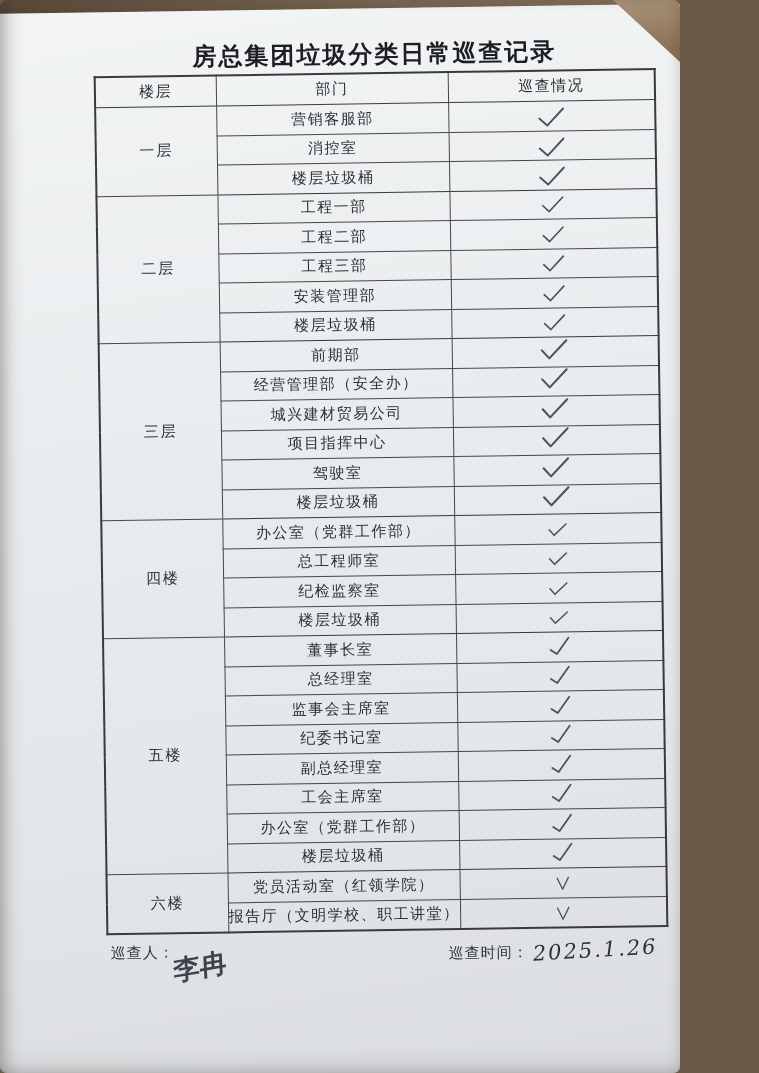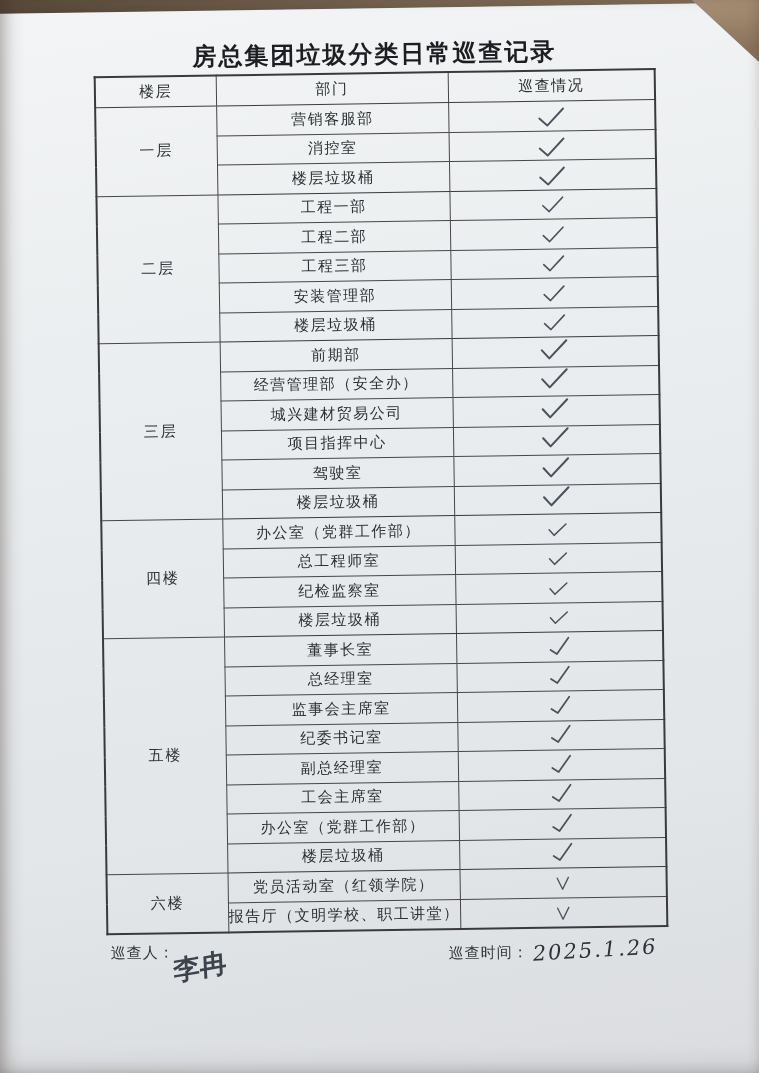--- a/index.html
+++ b/index.html
@@ -2,22 +2,23 @@
 <html><head>
 <meta charset="utf-8">
 <style>
   html,body{margin:0;padding:0;}
   body{
     width:759px;height:1073px;overflow:hidden;
     font-family:"Liberation Serif","DejaVu Serif",serif;
     background:#6b5a48;
   }
   .photo{
-    position:relative;width:759px;height:1073px;overflow:hidden;
+    position:relative;width:680px;height:1073px;overflow:hidden;
     background:linear-gradient(100deg,#5e4e3e 0%,#84705b 45%,#a08a6f 100%);
+    border-radius:7px;
   }
   .paper{
     position:absolute;left:-25px;top:8px;width:830px;height:1120px;
     background:linear-gradient(172deg,#f2f4f5 0%,#eaedef 35%,#e3e6e9 70%,#d8dadd 100%);
     transform:rotate(-0.85deg);
     box-shadow:0 4px 22px rgba(30,22,14,0.5);
   }
   .desk-wedge{
     position:absolute;top:0;right:0;width:78px;height:62px;
     background:linear-gradient(175deg,#ab937a 0%,#8a7258 80%);

